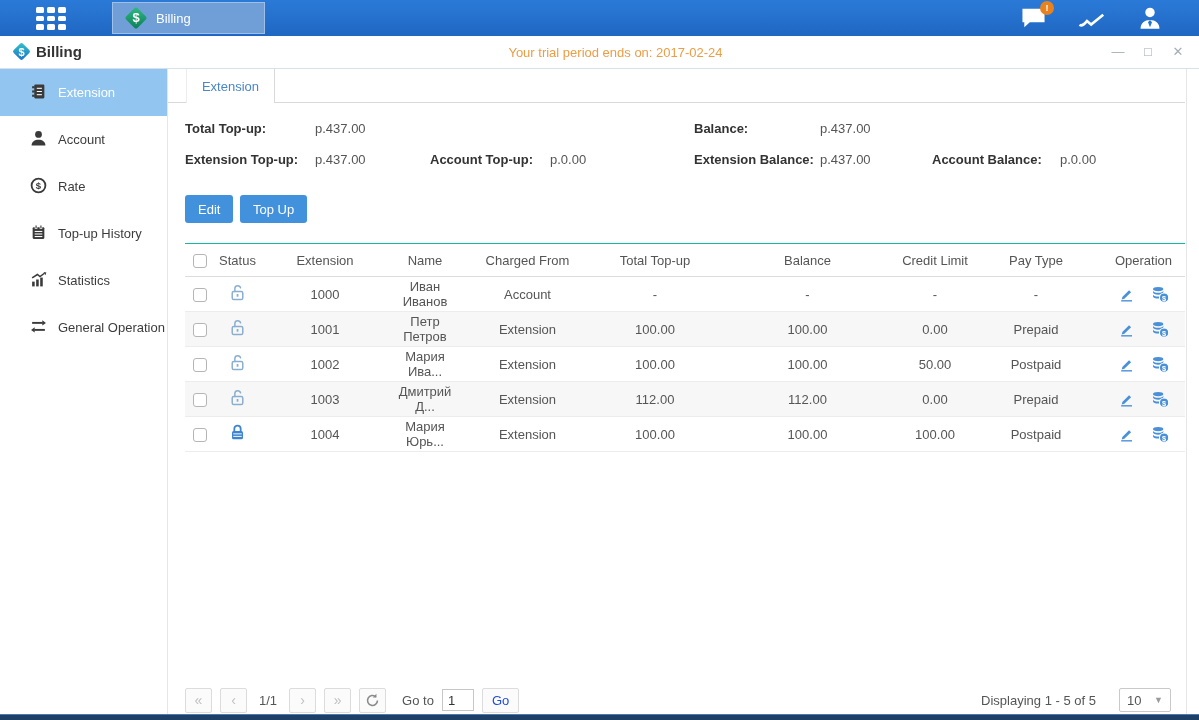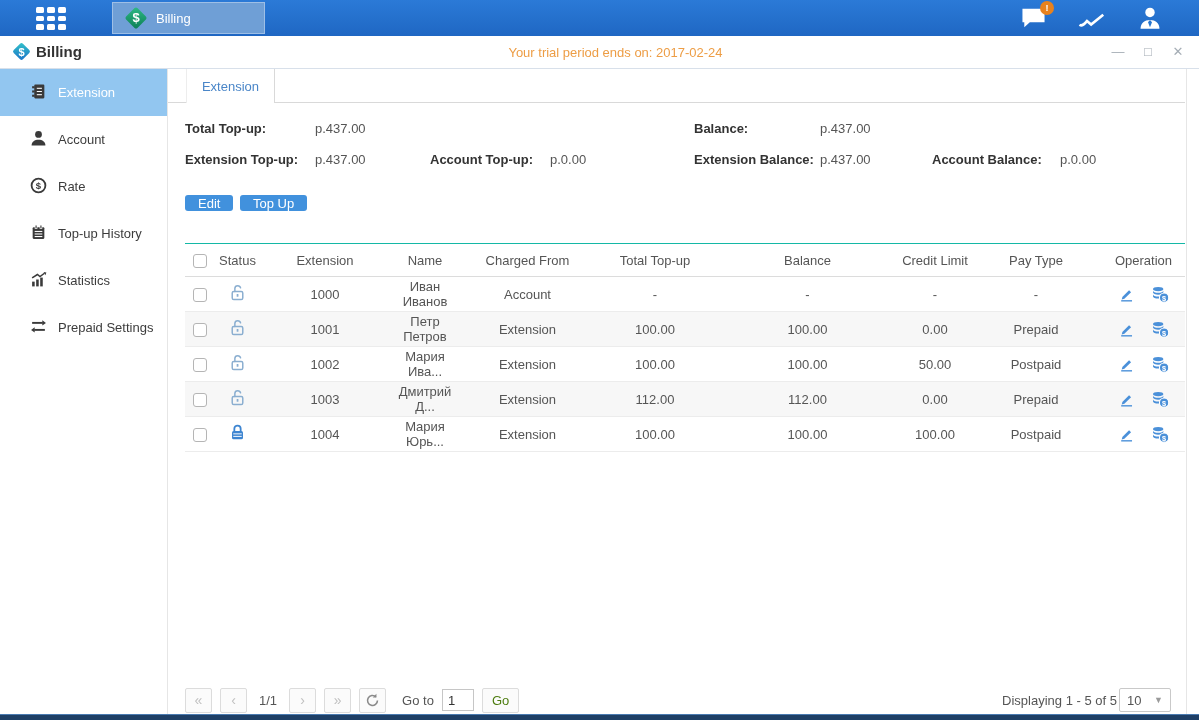--- a/index.html
+++ b/index.html
@@ -48,21 +48,21 @@
   .side-item svg { flex:none; }
   
   .content { position:absolute; left:168px; top:69px; width:1031px; height:645px; background:#fff; }
   .content-edge { position:absolute; left:1018px; top:0; bottom:0; width:1px; background:#e6e6e6; }
   .tabbar { position:absolute; left:0; top:0; right:14px; height:34px; border-bottom:1px solid #d9d9d9; }
   .tab { position:absolute; left:18px; top:0; width:89px; height:34px; background:#fff;
     border-right:1px solid #d9d9d9; border-left:1px solid #ededed; display:flex; align-items:center;
     justify-content:center; font-size:13px; color:#4a86c8; cursor:pointer; }
   .sum-label { position:absolute; font-weight:bold; color:#333; font-size:13px; }
   .sum-value { position:absolute; color:#555; font-size:13px; }
-  .btn { position:absolute; top:126px; height:16px; background:#4191dd; color:#fff; border:none;
+  .btn { position:absolute; top:126px; height:28px; background:#4191dd; color:#fff; border:none;
     border-radius:3px; font-size:13px; padding:0 13px; cursor:pointer; font-family:inherit; }
   
   table.grid { position:absolute; left:17px; top:174px; width:1000px; border-collapse:collapse;
     font-size:13px; color:#555; table-layout:fixed; }
   table.grid thead tr { height:33px; border-top:1px solid #14b8a6; border-bottom:1px solid #dcdcdc; }
   table.grid th { font-weight:normal; color:#555; text-align:center; }
   table.grid tbody tr { height:35px; border-bottom:1px solid #ececec; }
   table.grid tbody tr:nth-child(even) { background:#f7f7f7; }
   table.grid td { text-align:center; }
   .chk { display:inline-block; width:14px; height:14px; border:1px solid #b5b5b5; border-radius:3px;
@@ -72,23 +72,23 @@
   
   .pager { position:absolute; left:17px; top:618px; height:26px; display:flex; align-items:center;
     gap:8px; font-size:13px; color:#666; }
   .pbtn { width:27px; height:25px; border:1px solid #dcdcdc; background:#fbfbfb; color:#c0c0c0;
     display:flex; align-items:center; justify-content:center; font-size:14px; border-radius:2px; cursor:pointer; }
   .pindicator { color:#555; margin:0 4px; }
   .goto-label { margin-left:8px; color:#555; }
   .goto-input { width:32px; height:22px; border:1px solid #c6c6c6; font-size:13px; padding-left:5px;
     font-family:inherit; color:#333; }
   .go-btn { height:25px; border:1px solid #dcdcdc; background:#fbfbfb; padding:0 9px; font-size:13px;
-    color:#4d7c0f; border-radius:2px; cursor:pointer; font-family:inherit; }
+    color:#1d4ed8; border-radius:2px; cursor:pointer; font-family:inherit; }
   .pager-right { position:absolute; right:28px; top:618px; height:26px; display:flex; align-items:center;
-    gap:2px; font-size:13px; color:#555; }
+    gap:23px; font-size:13px; color:#555; }
   .psize { width:52px; height:24px; border:1px solid #c9c9c9; display:flex; align-items:center;
     justify-content:space-between; padding:0 7px; color:#555; border-radius:2px; cursor:pointer;
     background:#fff; }
   .psize .caret { color:#9a9a9a; font-size:9px; }
   
   .bottombar { position:absolute; left:0; bottom:0; width:1199px; height:6px; background:#1e3f66;
     border-top:1px solid #4a7ab0; }
 </style>
 </head>
 <body>
@@ -196,21 +196,21 @@
         </svg></span>
       <span>Statistics</span>
     </div>
     <div class="side-item">
       <span><svg viewBox="0 0 16 16" width="17" height="17">
           <path d="M2 4.6h10" stroke="#3a3a3a" stroke-width="1.8"></path>
           <path d="M11.6 2.2L15 4.6l-3.4 2.4z" fill="#3a3a3a"></path>
           <path d="M14 11.2H4" stroke="#3a3a3a" stroke-width="1.8"></path>
           <path d="M4.4 8.8L1 11.2l3.4 2.4z" fill="#3a3a3a"></path>
         </svg></span>
-      <span>Prepaid Settings</span>
+      <span>General Operation</span>
     </div>
   </div>
 
 <div class="content">
   <div class="content-edge"></div>
   <div class="tabbar">
     <div class="tab">Extension</div>
   </div>
 
   <span class="sum-label" style="left:17px;top:52px">Total Top-up:</span>

